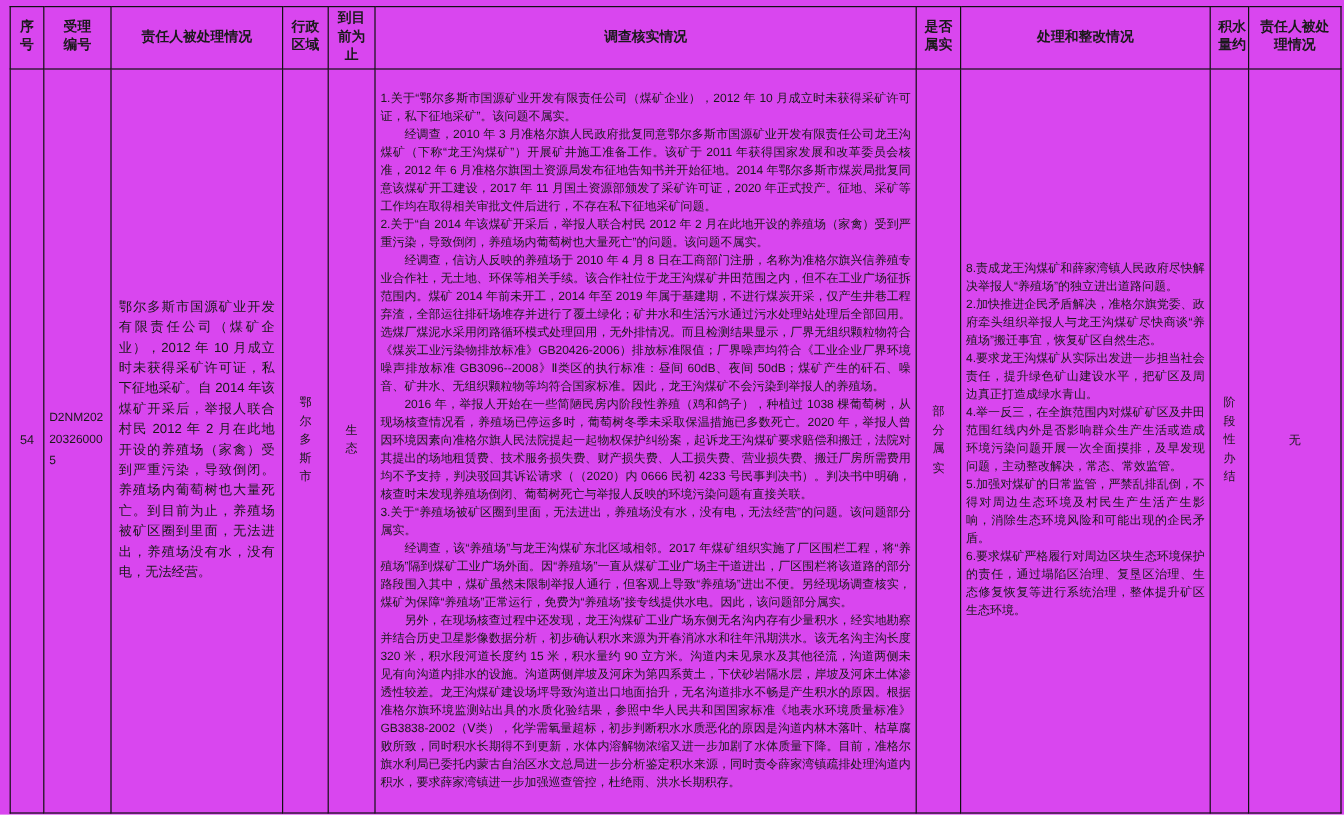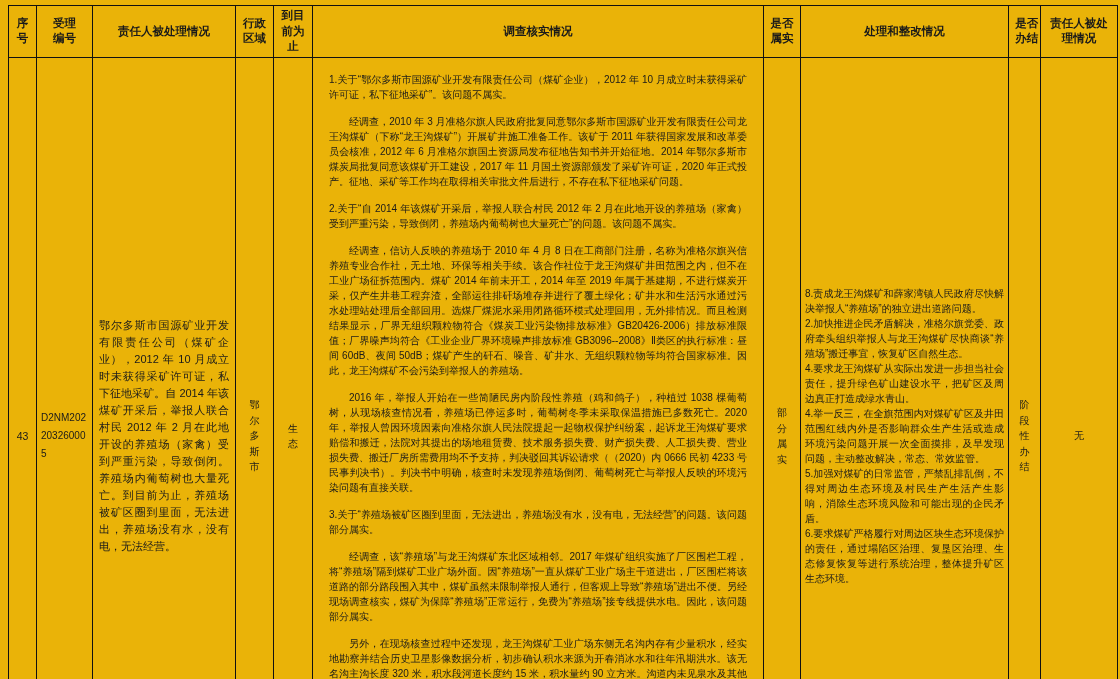--- a/index.html
+++ b/index.html
@@ -1,32 +1,32 @@
 <!DOCTYPE html>
 <html><head>
 <meta charset="utf-8">
 <style>
   html,body{margin:0;padding:0;background:#fff;color:#1a1a1a;
     font-family:"Liberation Sans","DejaVu Sans",sans-serif;}
-  .page{width:1120px;height:679px;overflow:hidden;background:#eab308;}
+  .page{width:1120px;height:679px;overflow:hidden;background:#d946ef;}
   table.doc{border-collapse:collapse;table-layout:fixed;width:1109px;margin:5px 0 0 8px;}
   table.doc th,table.doc td{border:1px solid #111;vertical-align:middle;
     padding:2px 4px;overflow:hidden;}
   thead tr{height:48px;}
   tbody tr{height:620px;}
   th{font-weight:bold;font-size:11.5px;line-height:1.35;text-align:center;padding:2px 1px;}
   .w1{width:1.2em;margin:0 auto;word-break:break-all;}
   .w2{width:2.4em;margin:0 auto;word-break:break-all;text-align:center;}
   .w5{width:5.8em;margin:0 auto;word-break:break-all;}
   .serial{font-size:10.5px;text-align:center;}
   .accno{font-size:10px;width:50px;margin:0 auto;word-break:break-all;
     text-align:left;line-height:18px;}
   .problem{font-size:11px;line-height:17px;text-align:justify;padding:0 2px;}
   td.inv{vertical-align:top;padding:5px 7px;}
-  .inv p{margin:12px;font-size:10px;line-height:15px;text-align:justify;}
+  .inv p{margin:0;font-size:10px;line-height:15px;text-align:justify;}
   .inv p.indent{text-indent:2em;}
   td.rect{padding:4px 6px;}
   .rect p{margin:0;font-size:10px;line-height:15px;text-align:justify;}
   .vtext{width:1.05em;margin:0 auto;word-break:break-all;font-size:10px;
     line-height:1.55;text-align:center;}
   .center-sm{font-size:10px;text-align:center;}
 </style>
 </head>
 <body>
 
@@ -64,30 +64,30 @@
         <th>
             <div>调查核实情况</div>
           </th>
         <th>
             <div class="w2">是否属实</div>
           </th>
         <th>
             <div>处理和整改情况</div>
           </th>
         <th>
-            <div class="w2">是否办结</div>
+            <div class="w2">积水量约</div>
           </th>
         <th>
             <div class="w5">责任人被处理情况</div>
           </th>
       </tr>
     </thead>
     <tbody>
       <tr>
-        <td class="serial"><span>43</span></td>
+        <td class="serial"><span>54</span></td>
         <td>
             <div class="accno">D2NM202203260005</div>
           </td>
         <td>
             <div class="problem">鄂尔多斯市国源矿业开发有限责任公司（煤矿企业），2012 年 10 月成立时未获得采矿许可证，私下征地采矿。自 2014 年该煤矿开采后，举报人联合村民 2012 年 2 月在此地开设的养殖场（家禽）受到严重污染，导致倒闭。养殖场内葡萄树也大量死亡。到目前为止，养殖场被矿区圈到里面，无法进出，养殖场没有水，没有电，无法经营。</div>
           </td>
         <td>
             <div class="vtext">鄂尔多斯市</div>
           </td>
         <td>

